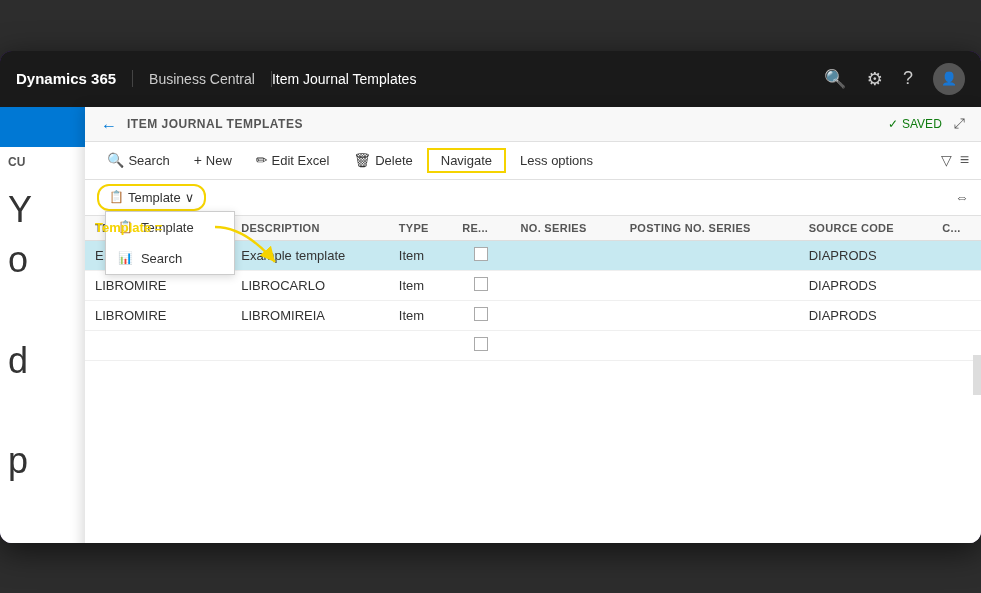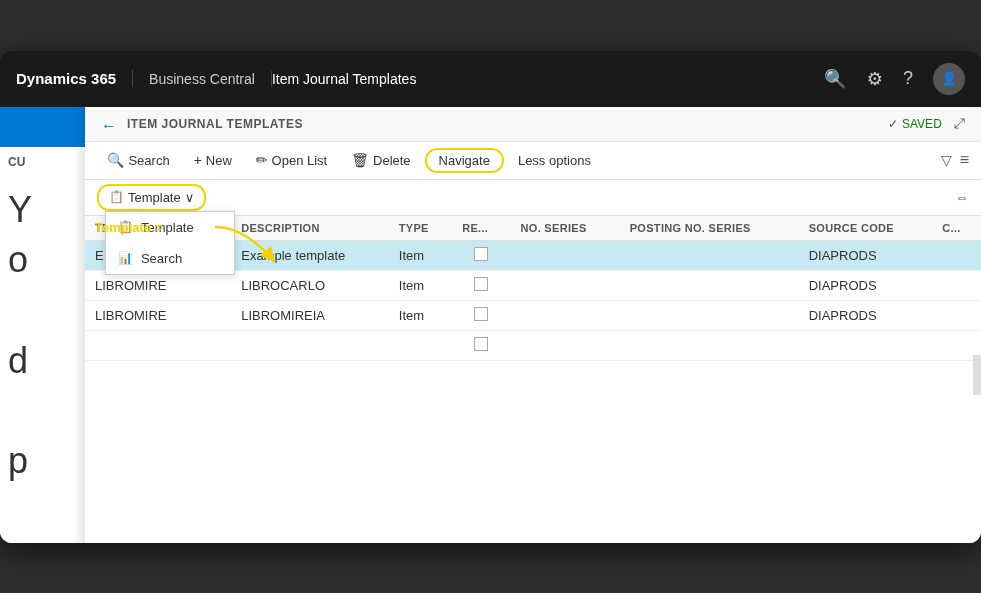--- a/index.html
+++ b/index.html
@@ -371,31 +371,31 @@
           <span>Search</span>
         </button>
 
         <button class="toolbar-btn">
           <span class="icon">+</span>
           <span>New</span>
         </button>
 
         <button class="toolbar-btn">
           <span class="icon">✏</span>
-          <span>Open List</span>
+          <span>Edit Excel</span>
         </button>
 
         <button class="toolbar-btn">
           <span class="icon">🗑</span>
           <span>Delete</span>
         </button>
 
 
         <div style="position: relative; display: inline-block;">
-          <button class="toolbar-btn toolbar-btn-navigate" style="border: 2px solid #f5d300; border-radius: 12px;">
+          <button class="toolbar-btn toolbar-btn-navigate" style="border: 2px solid #f5d300; border-radius: 0;">
             <span>Navigate</span>
           </button>
         </div>
 
         <button class="toolbar-btn">
           <span>Less options</span>
         </button>
 
         <div class="toolbar-right">
           <span style="color:#555; font-size:14px; cursor:pointer;">▽</span>

